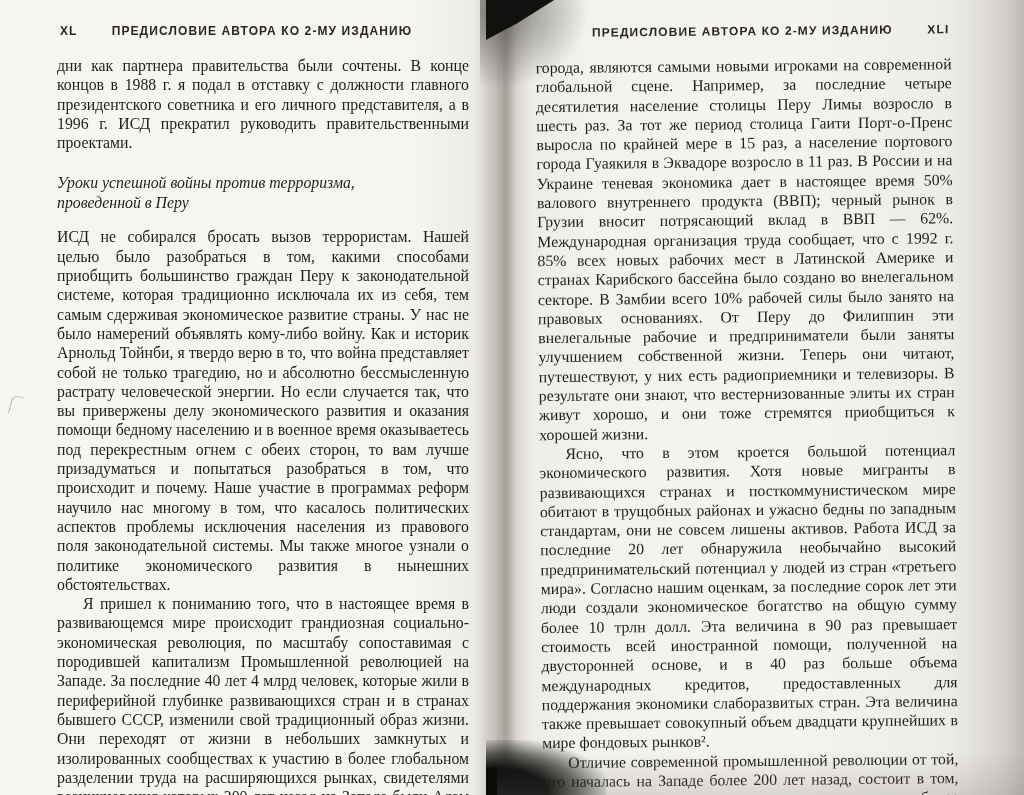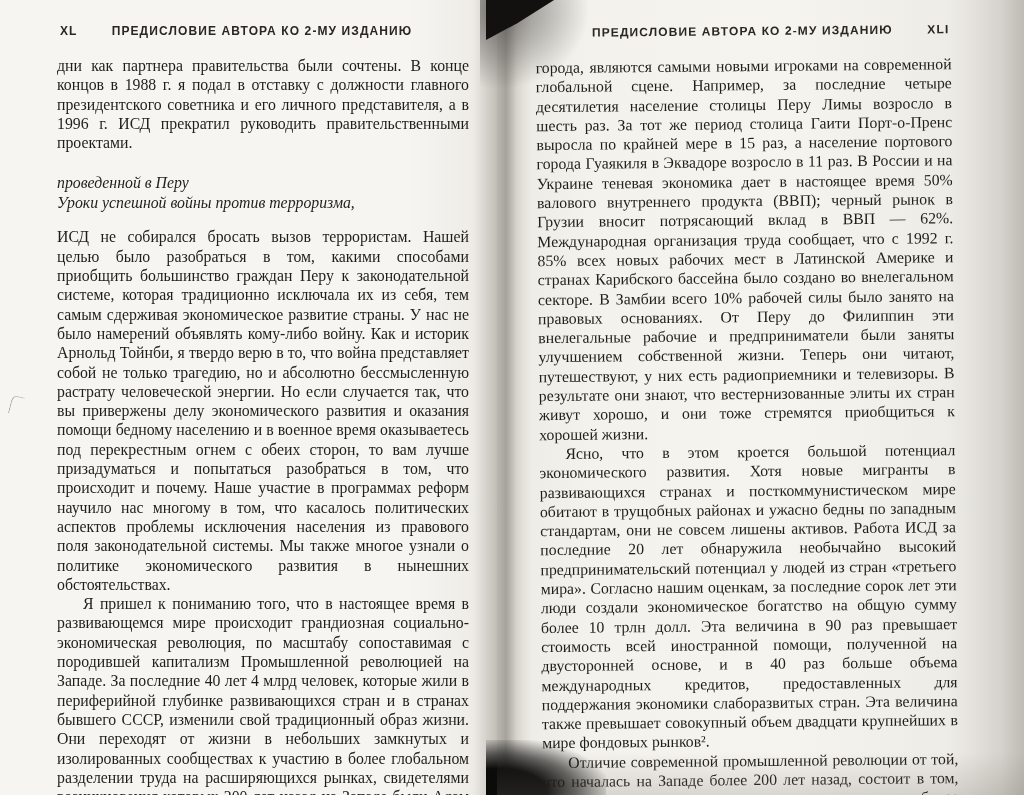--- a/index.html
+++ b/index.html
@@ -102,22 +102,22 @@
 
   <div class="page page-left">
     <div class="runhead runhead-num">XL</div>
     <div class="runhead runhead-title">ПРЕДИСЛОВИЕ АВТОРА КО 2-МУ ИЗДАНИЮ</div>
 
     <div class="bodycol">
       <div>
           <p class="para">дни как партнера правительства были сочтены. В конце концов в 1988 г. я подал в отставку с должности главного президентского советника и его личного представителя, а в 1996 г. ИСД прекратил руководить правительственными проектами.</p>
         </div>
       <div class="section-heading">
+        <div>Уроки успешной войны против терроризма,</div>
         <div>проведенной в Перу</div>
-        <div>Уроки успешной войны против терроризма,</div>
       </div>
       <div>
           <p class="para">ИСД не собирался бросать вызов террористам. Нашей целью было разобраться в том, какими способами приобщить большинство граждан Перу к законодательной системе, которая традиционно исключала их из себя, тем самым сдерживая экономическое развитие страны. У нас не было намерений объявлять кому-либо войну. Как и историк Арнольд Тойнби, я твердо верю в то, что война представляет собой не только трагедию, но и абсолютно бессмысленную растрату человеческой энергии. Но если случается так, что вы привержены делу экономического развития и оказания помощи бедному населению и в военное время оказываетесь под перекрестным огнем с обеих сторон, то вам лучше призадуматься и попытаться разобраться в том, что происходит и почему. Наше участие в программах реформ научило нас многому в том, что касалось политических аспектов проблемы исключения населения из правового поля законодательной системы. Мы также многое узнали о политике экономического развития в нынешних обстоятельствах.</p>
           <p class="para indent">Я пришел к пониманию того, что в настоящее время в развивающемся мире происходит грандиозная социально-экономическая революция, по масштабу сопоставимая с породившей капитализм Промышленной революцией на Западе. За последние 40 лет 4 млрд человек, которые жили в периферийной глубинке развивающихся стран и в странах бывшего СССР, изменили свой традиционный образ жизни. Они переходят от жизни в небольших замкнутых и изолированных сообществах к участию в более глобальном разделении труда на расширяющихся рынках, свидетелями возникновения которых 200 лет назад на Западе были Адам Смит и Карл Маркс. Теперь они пробивают себе дорогу за пределами Запада.</p>
         </div>
     </div>
   </div>
 
   <div class="page page-right">
     <div class="tilt">

